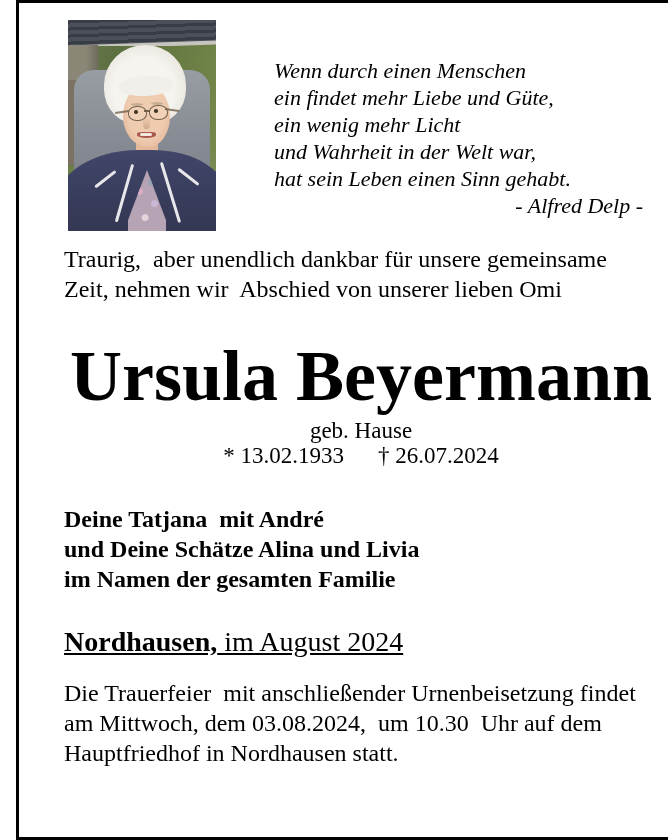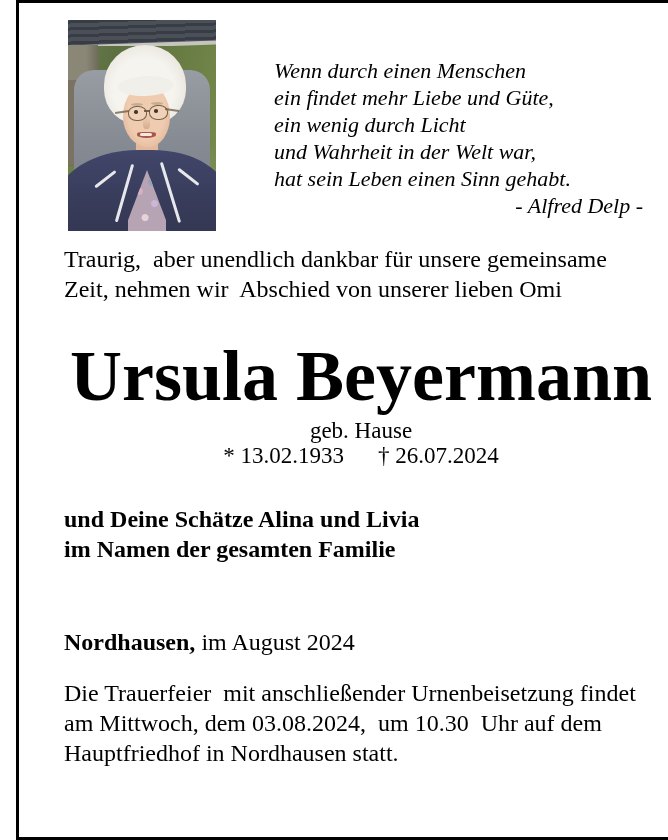--- a/index.html
+++ b/index.html
@@ -70,21 +70,21 @@
   
   .poem{left:255px;top:54px;width:369px;font-style:italic;font-size:22px;line-height:27px;}
   .poem-attr{text-align:right;}
   .intro{left:45px;top:241px;width:600px;font-size:24px;line-height:30px;}
   .name{left:45px;top:341px;width:594px;text-align:center;
     font-size:72px;line-height:64px;font-weight:bold;margin:0;}
   .birthname{left:45px;top:415px;width:594px;text-align:center;font-size:23px;line-height:25px;}
   .dates{left:45px;top:440px;width:594px;text-align:center;font-size:23px;line-height:25px;font-family:Liberation Serif, serif;}
   .dates .death{margin-left:34px;}
   .family{left:45px;top:501px;width:600px;font-size:24px;line-height:30px;font-weight:bold;}
-  .placeline{left:45px;top:624px;width:600px;font-size:24px;line-height:30px;}
+  .placeline{left:45px;top:624px;width:600px;font-size:28px;line-height:30px;text-decoration:underline;}
   .placeline .place{font-weight:bold;}
   .funeral{left:45px;top:675px;width:610px;font-size:24px;line-height:30px;}
 </style>
 </head>
 <body>
 
 <div class="page">
 
   <div class="abs photo">
     <div class="abs ph-roof"></div>
@@ -114,38 +114,39 @@
     <div class="abs ph-eye ph-eye-l"></div>
     <div class="abs ph-eye ph-eye-r"></div>
     <div class="abs ph-nose"></div>
     <div class="abs ph-mouth"></div>
     <div class="abs ph-teeth"></div>
   </div>
 
   <div class="abs poem">
     <div class="pre">Wenn durch einen Menschen</div>
     <div class="pre">ein findet mehr Liebe und Güte,</div>
-    <div class="pre">ein wenig durch Licht</div>
+    <div class="pre">ein wenig mehr Licht</div>
     <div class="pre">und Wahrheit in der Welt war,</div>
     <div class="pre">hat sein Leben einen Sinn gehabt.</div>
     <div class="pre poem-attr">- Alfred Delp -</div>
   </div>
 
   <div class="abs intro">
     <div class="pre">Traurig,  aber unendlich dankbar für unsere gemeinsame</div>
     <div class="pre">Zeit, nehmen wir  Abschied von unserer lieben Omi</div>
   </div>
 
   <h1 class="abs name">Ursula Beyermann</h1>
   <div class="abs birthname">geb. Hause</div>
   <div class="abs dates">
     <span class="pre">* 13.02.1933</span><span class="pre death">† 26.07.2024</span>
   </div>
 
   <div class="abs family">
+    <div class="pre">Deine Tatjana  mit André</div>
     <div class="pre">und Deine Schätze Alina und Livia</div>
     <div class="pre">im Namen der gesamten Familie</div>
   </div>
 
   <div class="abs placeline">
     <span class="pre place">Nordhausen,</span><span class="pre"> im August 2024</span>
   </div>
 
   <div class="abs funeral">
     <div class="pre">Die Trauerfeier  mit anschließender Urnenbeisetzung findet</div>

